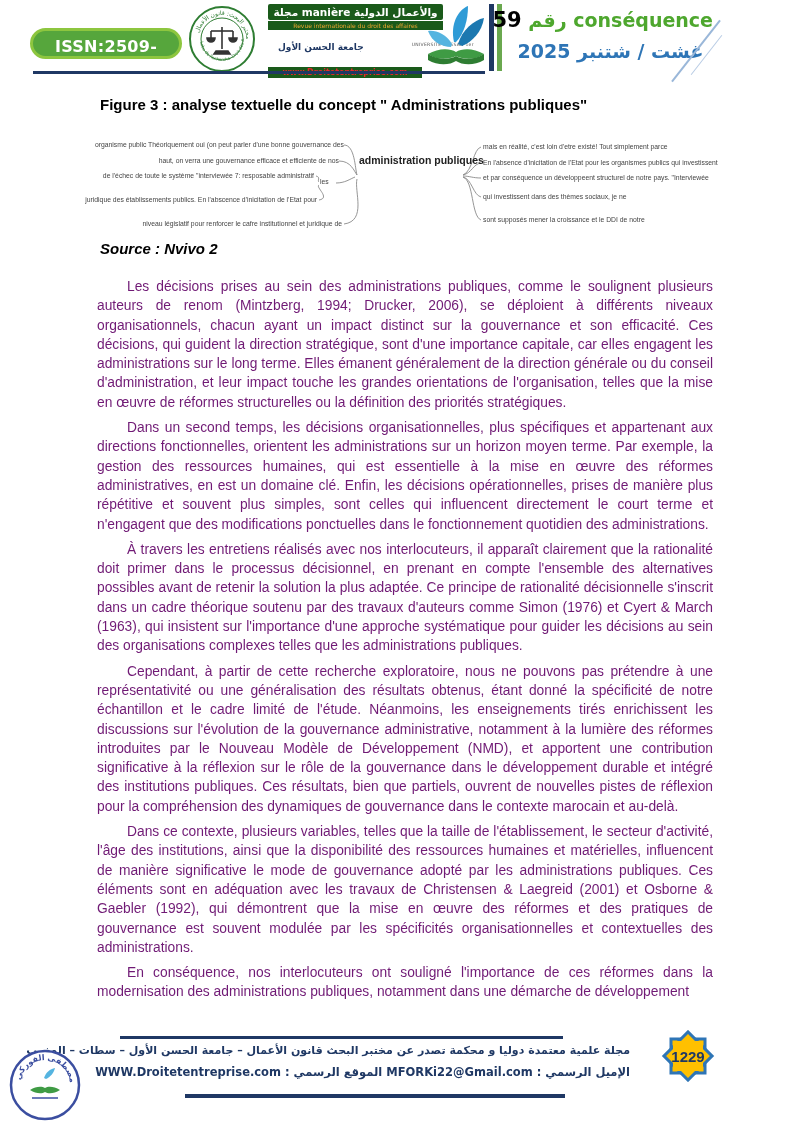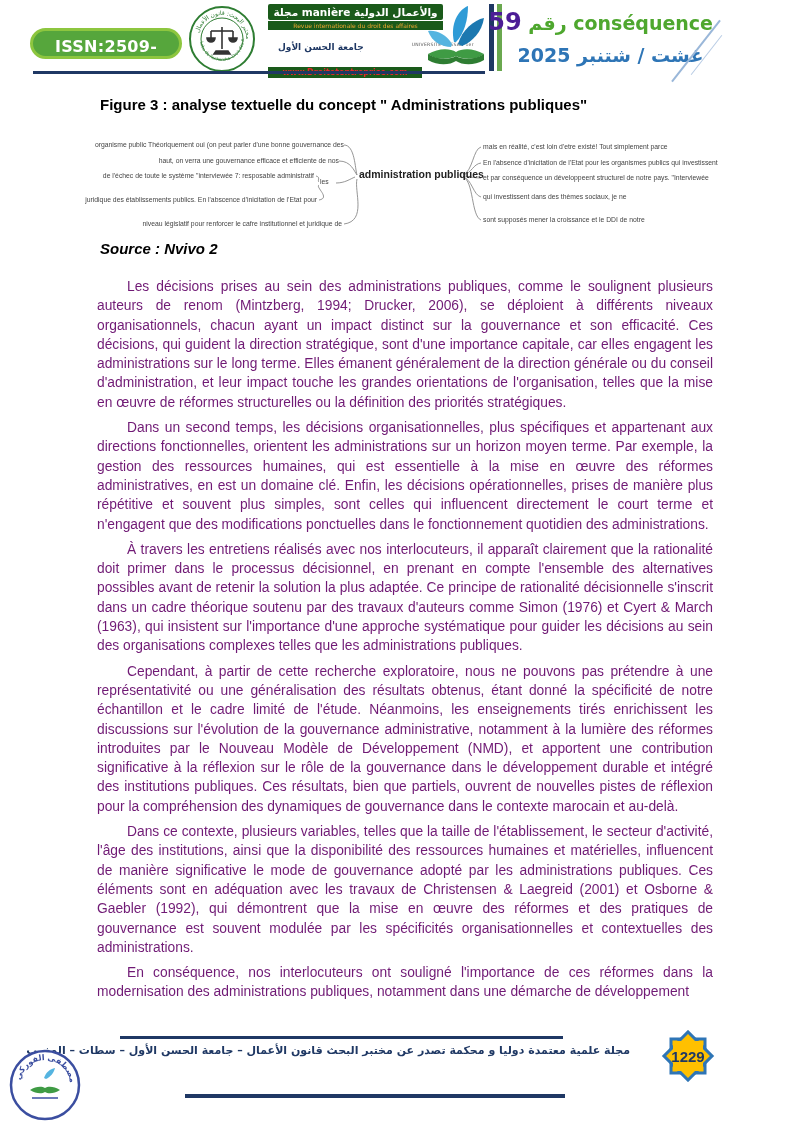--- a/index.html
+++ b/index.html
@@ -10,21 +10,21 @@
   
   .issn-pill{left:30px;top:28px;width:152px;height:31px;background:#56a63c;border:3px solid #8dc63f;
              border-radius:19px;color:#fff;font-weight:bold;font-size:16px;line-height:31px;
              text-align:center;font-family:"DejaVu Sans",sans-serif;letter-spacing:.3px;box-sizing:border-box;}
   .hdr-rule{left:33px;top:71px;width:452px;height:3px;background:#1f3864;}
   .vbar-navy{left:489px;top:4px;width:5px;height:67px;background:#1f3864;}
   .vbar-green{left:497px;top:4px;width:5px;height:67px;background:#6aa84f;}
   .issue-block{left:508px;top:8px;width:205px;text-align:center;direction:rtl;
                font-family:"DejaVu Sans",sans-serif;font-weight:bold;}
   .issue-line1{font-size:19px;color:#4ea72e;white-space:nowrap;}
-  .issue-num{color:#4c1d95;font-size:24px;}
+  .issue-num{color:#000000;font-size:21px;}
   .issue-line2{font-size:19px;color:#2e75b6;margin-top:8px;white-space:nowrap;}
   .diag{left:695px;top:12px;width:2px;height:78px;background:#9ab7d9;transform:rotate(38deg);}
   .diag2{left:706px;top:30px;width:1px;height:50px;background:#b7cbe4;transform:rotate(38deg);}
 
   .journal-logo{left:268px;top:4px;width:175px;font-family:"DejaVu Sans",sans-serif;}
   .jl-banner1{background:#1a5a1a;color:#fff;font-size:10.5px;font-weight:bold;text-align:center;
               padding:2px 3px;border-radius:2px;}
   .jl-banner2{background:#1a5a1a;color:#f0a830;font-size:6px;text-align:center;padding:1px 2px;margin-top:1px;}
   .jl-mid{display:flex;align-items:center;gap:4px;height:36px;padding-left:2px;}
   .jl-univ{display:flex;flex-direction:row;line-height:1.1;gap:48px;}
@@ -33,21 +33,21 @@
   .jl-url{background:#1a5a1a;color:#e8262d;font-size:8px;font-weight:bold;text-align:center;
           padding:1px 2px;width:150px;border-top:1px solid #fff;}
 
   
   .fig-title{left:100px;top:96px;width:620px;font-weight:bold;font-size:15px;color:#000;}
   .tree{left:105px;top:133px;width:615px;height:108px;}
   .tree .leaf{position:absolute;font-size:6.8px;color:#444;white-space:nowrap;
               font-family:"Liberation Sans",sans-serif;}
   .tree .leaf.r{text-align:left;}
   .tree .leaf.l{text-align:right;}
-  .tree-center{position:absolute;left:254px;top:35px;font-size:10.5px;font-weight:bold;color:#222;white-space:nowrap;}
+  .tree-center{position:absolute;left:254px;top:21px;font-size:10.5px;font-weight:bold;color:#222;white-space:nowrap;}
   .tree-junction{position:absolute;left:215px;top:45px;font-size:6.8px;color:#444;}
   .fig-source{left:100px;top:240px;font-weight:bold;font-style:italic;font-size:15px;color:#000;}
 
   
   .body-text{left:97px;top:277px;width:616px;height:757px;overflow:hidden;}
   .body-text p{margin:0 0 6px 0;text-align:justify;text-indent:30px;font-size:13.8px;
                line-height:19.3px;color:#701a75;}
 
   
   .foot-rule-top{left:120px;top:1036px;width:443px;height:3px;background:#1f3864;}
@@ -197,20 +197,26 @@
         <rect x="-17" y="-17" width="34" height="34" fill="#ffc000" stroke="#2e75b6" stroke-width="3" transform="rotate(45)"></rect>
         <rect x="-15" y="-15" width="30" height="30" fill="#ffc000" transform="rotate(45)"></rect>
         <rect x="-15" y="-15" width="30" height="30" fill="#ffc000"></rect>
         <text x="0" y="5.5" text-anchor="middle" font-size="15" font-weight="bold" fill="#1f3864" font-family="Liberation Sans, sans-serif">1229</text>
       </g>
     </svg>
   </div>
 
   <div class="abs footer-text">
     <div class="ft-line1">مجلة علمية معتمدة  دوليا و محكمة تصدر عن مختبر البحث قانون الأعمال – جامعة الحسن الأول – سطات – المغرب</div>
+    <div class="ft-line2">
+      <span>الإميل الرسمي :</span>
+      <span class="ltr">MFORKi22@Gmail.com</span>
+      <span>الموقع الرسمي :</span>
+      <span class="ltr">WWW.Droitetentreprise.com</span>
+    </div>
   </div>
 
   <div class="abs foot-rule-bottom"></div>
 
   <div class="abs stamp">
     <svg width="74" height="74" viewBox="0 0 74 74">
       <circle cx="37" cy="37" r="34" fill="#ffffff" stroke="#3b4ea0" stroke-width="2.5"></circle>
       <defs>
           <path id="stampArc" d="M 12,37 A 25,25 0 0 1 62,37"></path>
         </defs>

